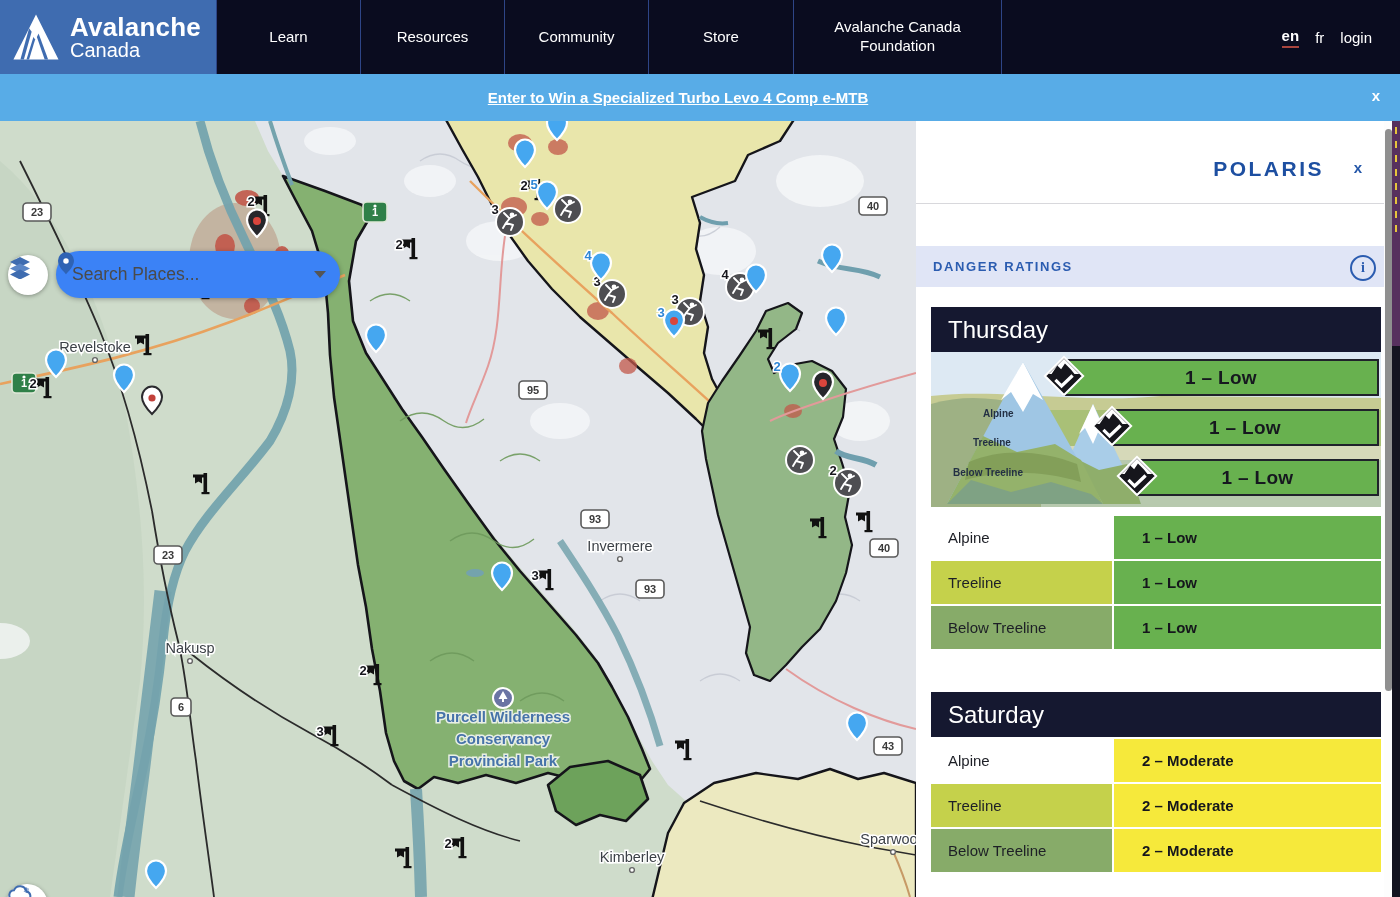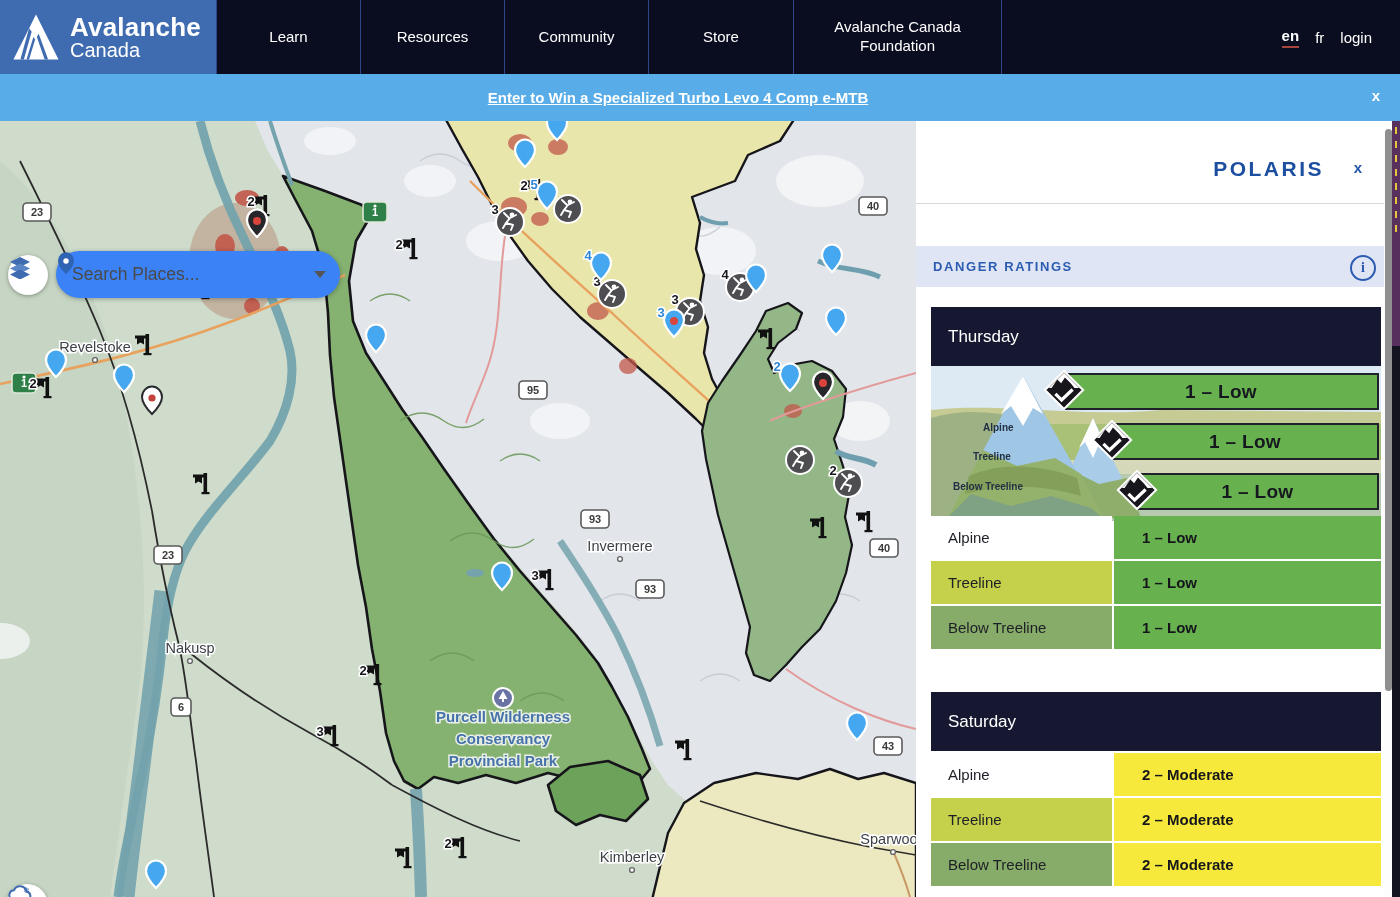--- a/index.html
+++ b/index.html
@@ -44,21 +44,21 @@
   
   #panel{position:absolute;left:916px;top:121px;width:484px;height:776px;background:#fff;overflow:hidden;}
   #sponsor-row{position:absolute;left:0;top:10px;width:468px;height:72px;border-bottom:1px solid #d8d8dc;}
   #polaris{position:absolute;right:60px;top:26px;font-size:21px;font-weight:800;color:#1d4fa1;letter-spacing:2.5px;cursor:pointer;}
   #panel-close{position:absolute;right:22px;top:28px;color:#2356a8;font-weight:700;font-size:15px;cursor:pointer;}
   #scrolled-text{position:absolute;left:0;top:78px;width:468px;text-align:center;font-size:21px;font-weight:700;color:#5c5c5c;letter-spacing:.3px;}
   #dr-bar{position:absolute;left:0;top:125px;width:468px;height:41px;background:#e0e5f6;display:flex;align-items:center;}
   #dr-bar .t{color:#2b5cb0;font-size:13px;font-weight:700;letter-spacing:1.6px;margin-left:17px;}
   #dr-info{position:absolute;right:24px;top:134px;width:22px;height:22px;border:2px solid #2b5cb0;border-radius:50%;color:#2b5cb0;font-size:14px;font-weight:700;display:flex;align-items:center;justify-content:center;cursor:pointer;font-family:"Liberation Serif",serif;}
   .daycard{position:absolute;left:15px;width:450px;}
-  .dayhdr{height:59px;background:#151830;color:#fff;display:flex;align-items:center;font-size:17px;}
+  .dayhdr{height:45px;background:#151830;color:#fff;display:flex;align-items:center;font-size:24px;}
   .dayhdr span{margin-left:17px;}
   #thu-card{top:186px;} #fri-card{top:393px;} #sat-card{top:571px;}
   #thu-illus{position:relative;height:155px;overflow:hidden;background:#dde9f3;}
   #thu-illus svg.bg{position:absolute;left:0;top:0;}
   .ribbon{position:absolute;left:0;width:450px;height:37px;display:flex;align-items:center;}
   .ribbon .band{position:absolute;top:0;height:37px;right:2px;background:#68b14f;border:2px solid #20222b;box-sizing:border-box;display:flex;align-items:center;justify-content:center;}
   .ribbon .band span{font-size:19px;font-weight:700;color:#16181f;letter-spacing:.3px;}
   .ribbon .dia{position:absolute;top:-4px;z-index:2;}
   .ratrow{display:flex;margin-top:2px;height:43px;}
   .ratrow .lbl{width:181px;display:flex;align-items:center;box-sizing:border-box;padding-left:17px;font-size:15px;color:#1d1f26;}

